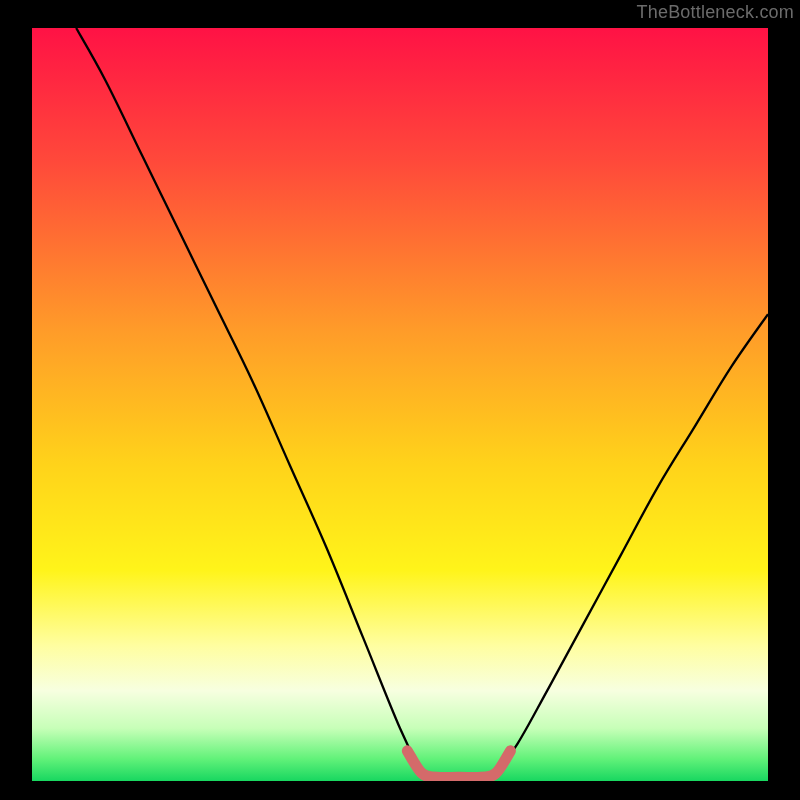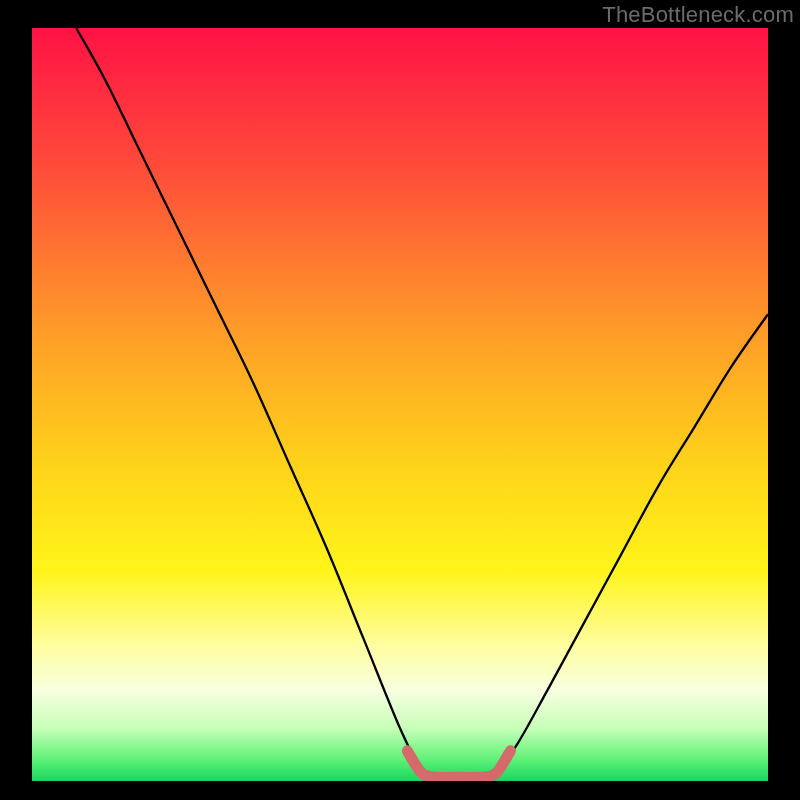--- a/index.html
+++ b/index.html
@@ -9,21 +9,21 @@
     height: 800px;
     background: #000;
     font-family: Arial, Helvetica, sans-serif;
     overflow: hidden;
   }
   .watermark {
     position: absolute;
     top: 2px;
     right: 6px;
     color: #6b6b6b;
-    font-size: 22px;
+    font-size: 18px;
     font-weight: 500;
     letter-spacing: 0.2px;
     z-index: 10;
   }
   .plot-area {
     position: absolute;
     left: 32px;
     top: 28px;
     width: 736px;
     height: 753px;

